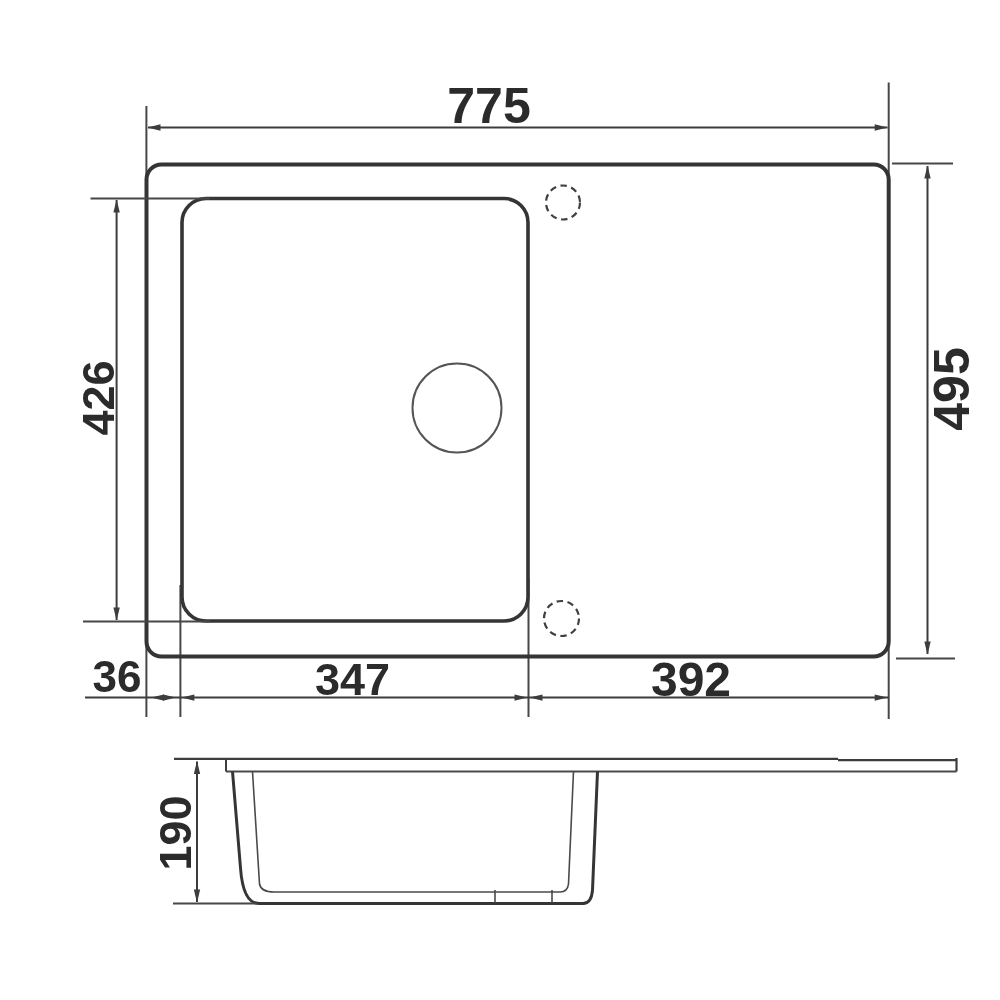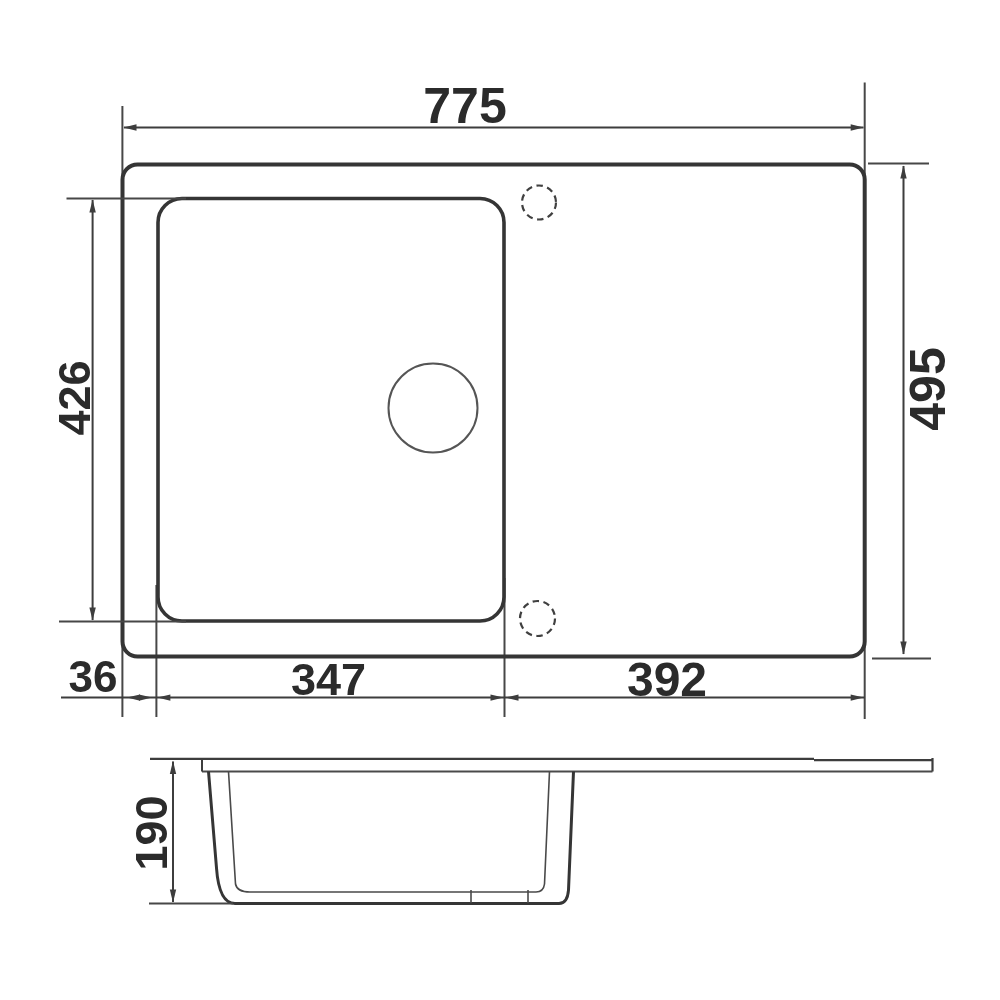--- a/index.html
+++ b/index.html
@@ -1,16 +1,16 @@
 <!DOCTYPE html>
 <html><head>
 <meta charset="utf-8">
 <style>
   html,body{margin:0;padding:0;background:#ffffff;}
-  .page{width:800px;height:1000px;position:relative;background:#ffffff;}
+  .page{width:800px;height:1000px;position:relative;background:#ffffff;margin-left:24px;}
   text{font-family:"Liberation Sans", sans-serif;font-weight:bold;fill:#2b2b2b;}
 </style>
 </head>
 <body>
 <div class="page">
 <svg width="1000" height="1000" viewBox="0 0 1000 1000" xmlns="http://www.w3.org/2000/svg" style="filter:blur(0.45px)">
 
   <rect x="0" y="0" width="1000" height="1000" fill="#ffffff"></rect>
 
   <line x1="122.4" y1="106" x2="122.4" y2="717" stroke="#474747" stroke-width="2"></line>

